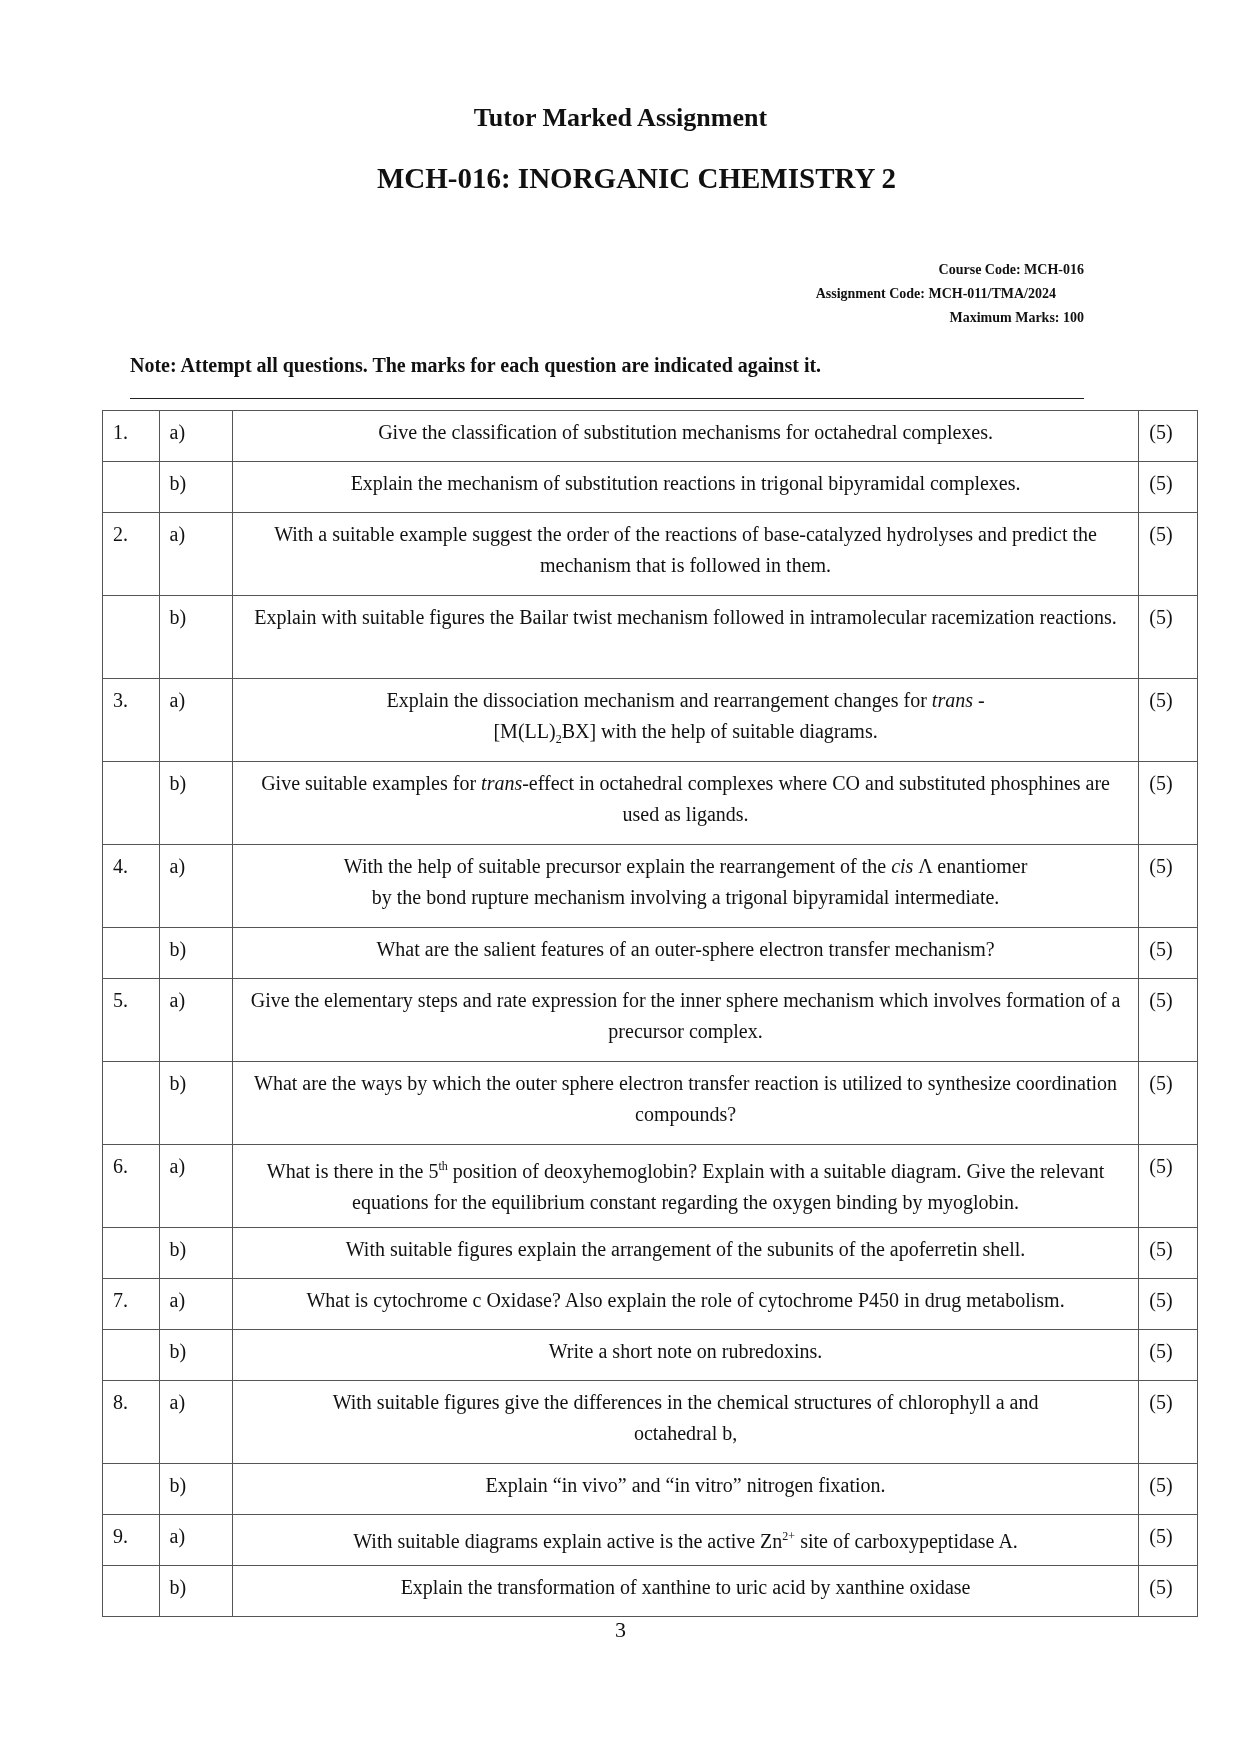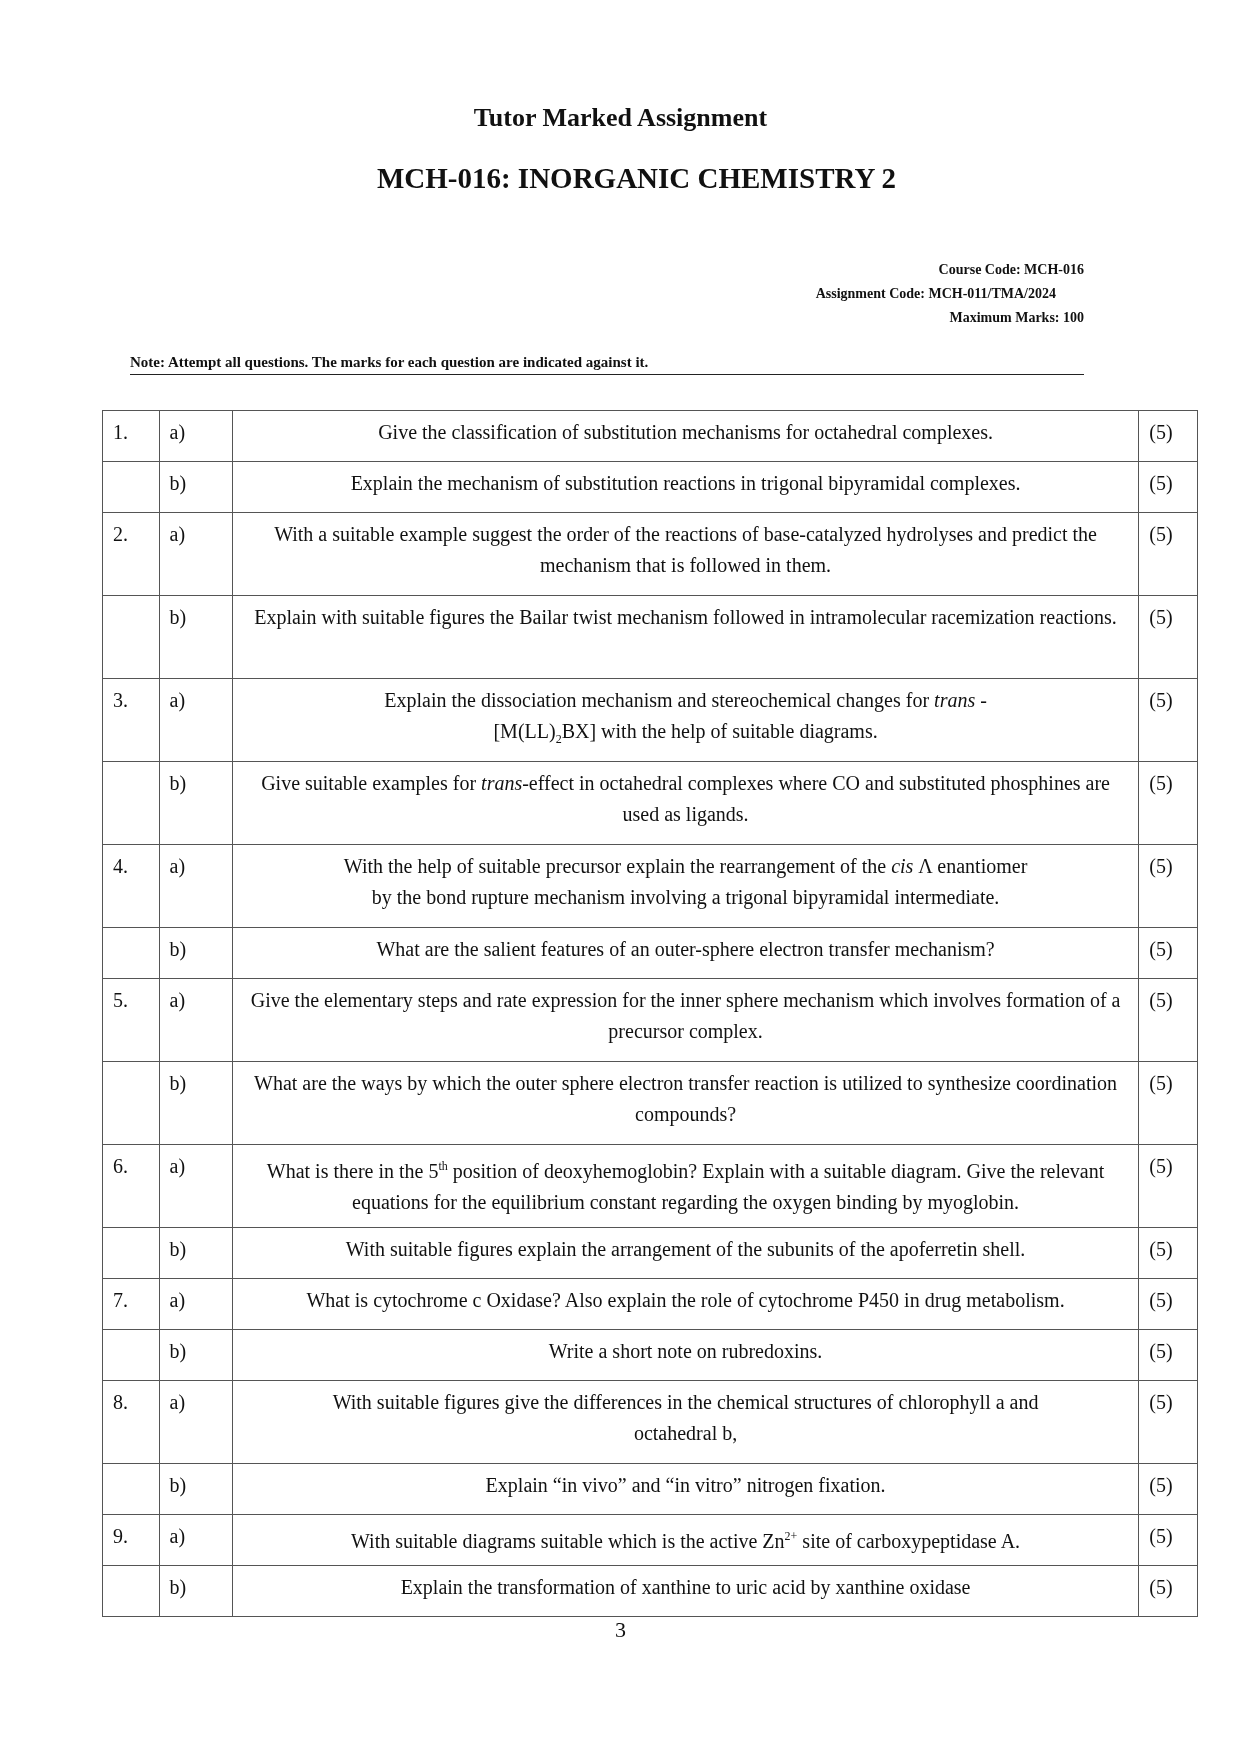--- a/index.html
+++ b/index.html
@@ -13,21 +13,21 @@
   }
   #t1 { top: 103px; font-size: 26px; }
   #t2 { top: 162px; font-size: 29px; left: 16px; }
   .meta {
     position: absolute; top: 258px; right: 157px; text-align: right;
     font-weight: bold; font-size: 14px; line-height: 24px;
   }
   .meta .shift { display: block; padding-right: 28px; }
   .note {
     position: absolute; top: 354px; left: 130px; width: 954px;
-    font-weight: bold; font-size: 15px; padding-bottom: 3px;
+    font-weight: bold; font-size: 20px; padding-bottom: 21px;
     border-bottom: 1.5px solid #222;
   }
   table.q {
     position: absolute; top: 410px; left: 102px; width: 1096px;
     border-collapse: collapse; font-size: 20px;
   }
   table.q td {
     border: 1.5px solid #555; vertical-align: top;
     padding: 6px 10px 0 10px; line-height: 31px;
   }
@@ -80,21 +80,21 @@
     </tr>
     <tr class="h2">
       <td class="num"></td>
       <td class="part">b)</td>
       <td class="text">Explain with suitable figures the Bailar twist mechanism followed in intramolecular racemization reactions.</td>
       <td class="marks">(5)</td>
     </tr>
     <tr class="h2">
       <td class="num">3.</td>
       <td class="part">a)</td>
-      <td class="text"><span>Explain the dissociation mechanism and stereochemical changes for </span><i>trans</i><span> -</span><br><span>[M(LL)</span><sub>2</sub><span>BX] with the help of suitable diagrams.</span></td>
+      <td class="text"><span>Explain the dissociation mechanism and rearrangement changes for </span><i>trans</i><span> -</span><br><span>[M(LL)</span><sub>2</sub><span>BX] with the help of suitable diagrams.</span></td>
       <td class="marks">(5)</td>
     </tr>
     <tr class="h2">
       <td class="num"></td>
       <td class="part">b)</td>
       <td class="text"><span>Give suitable examples for </span><i>trans</i><span>-effect in octahedral complexes where CO and substituted phosphines are used as ligands.</span></td>
       <td class="marks">(5)</td>
     </tr>
     <tr class="h2">
       <td class="num">4.</td>
@@ -152,21 +152,21 @@
     </tr>
     <tr class="h1">
       <td class="num"></td>
       <td class="part">b)</td>
       <td class="text">Explain “in vivo” and “in vitro” nitrogen fixation.</td>
       <td class="marks">(5)</td>
     </tr>
     <tr class="h1">
       <td class="num">9.</td>
       <td class="part">a)</td>
-      <td class="text"><span>With suitable diagrams suitable which is the active Zn</span><sup>2+</sup><span> site of carboxypeptidase A.</span></td>
+      <td class="text"><span>With suitable diagrams explain active is the active Zn</span><sup>2+</sup><span> site of carboxypeptidase A.</span></td>
       <td class="marks">(5)</td>
     </tr>
     <tr class="h1">
       <td class="num"></td>
       <td class="part">b)</td>
       <td class="text">Explain the transformation of xanthine to uric acid by xanthine oxidase</td>
       <td class="marks">(5)</td>
     </tr>
   </tbody>
 </table>

